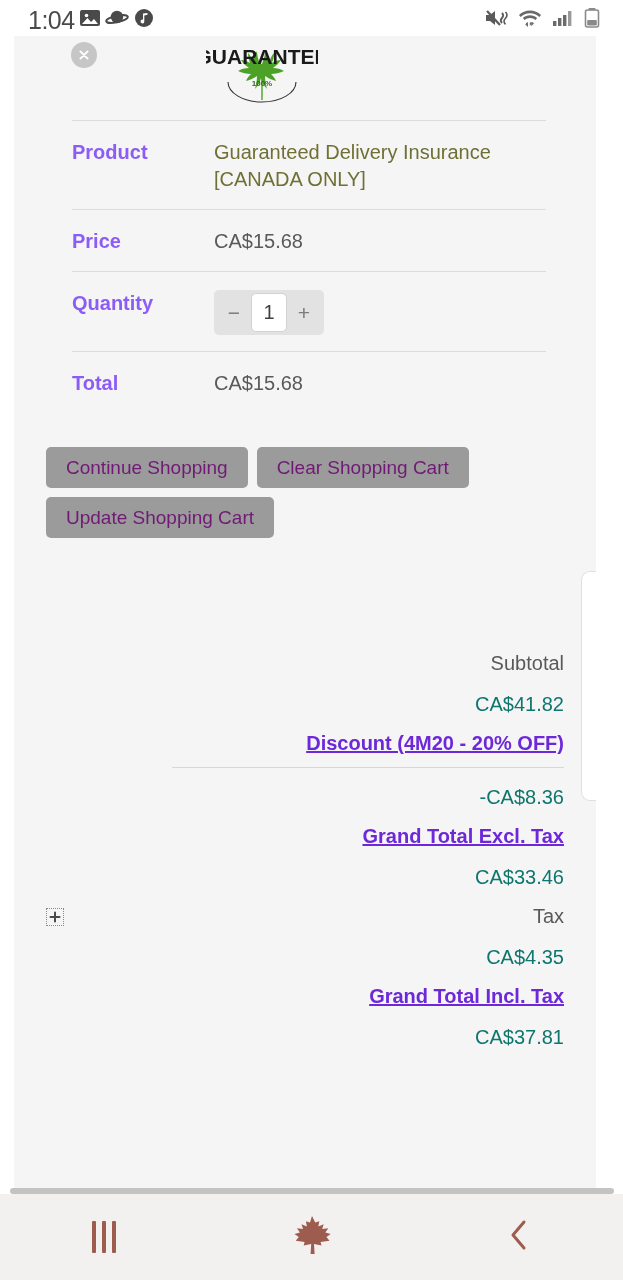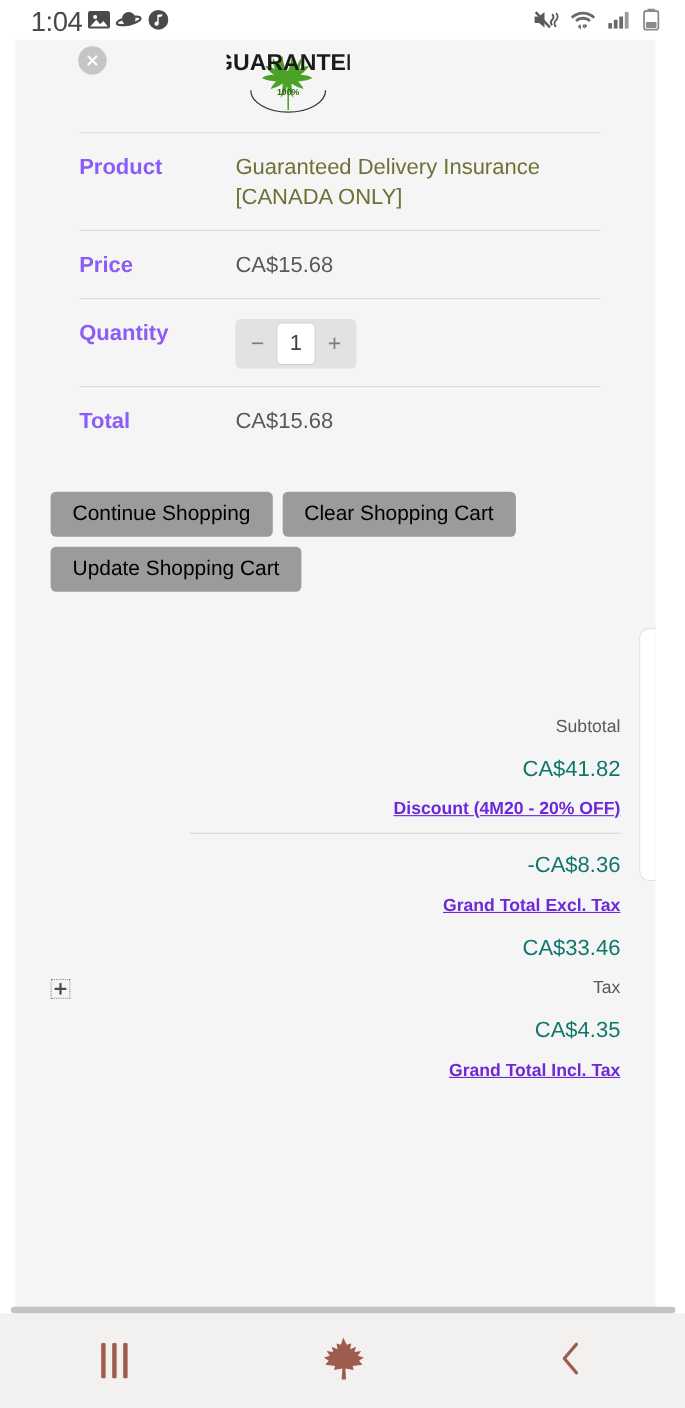--- a/index.html
+++ b/index.html
@@ -98,37 +98,37 @@
     font-family: "Liberation Sans", sans-serif;
   }
 
   
   .btn-area {
     position: absolute; top: 411px; left: 32px;
     width: 520px;
     display: flex; flex-wrap: wrap; gap: 9px;
   }
   .btn {
-    background: #9b9b9b; color: #000000;
+    background: #9b9b9b; color: #701a75;
     border: none; border-radius: 5px;
     padding: 0 20px; height: 41px;
     font-size: 19px; cursor: pointer;
     font-family: "Liberation Sans", sans-serif;
     display: flex; align-items: center; justify-content: center;
     white-space: nowrap;
   }
 
   
   .totals {
     position: absolute; top: 600px; left: 32px;
     width: 518px;
     text-align: right;
   }
   .tot-label {
-    font-size: 16px; color: #595959;
+    font-size: 20px; color: #595959;
     padding: 16px 0 0 0;
   }
   .tot-label.bold { font-weight: bold; color: #6d28d9; text-decoration: underline; }
   .tot-value {
     font-size: 20px; color: #0f766e;
     padding: 18px 0 0 0;
   }
   .discount-rule {
     border-bottom: 1px solid #d8d8d8;
     margin: 12px 0 0 126px;
@@ -309,20 +309,21 @@
         <span class="tax-expander">
           <svg width="12" height="12" viewBox="0 0 12 12">
             <path d="M6 1.5v9M1.5 6h9" stroke="#4a4a4a" stroke-width="2" stroke-linecap="round"></path>
           </svg>
         </span>
         <span class="tot-label" style="padding-top:0">Tax</span>
       </div>
       <div class="tot-value">CA$4.35</div>
 
       <div class="tot-label bold">Grand Total Incl. Tax</div>
+      <div class="tot-value">CA$37.81</div>
     </div>
 
     <div class="scrollbar"></div>
   </div>
 
   <div class="navbar-shadow"></div>
   <div class="navbar">
     <div class="nav-item">
       <span class="recents-bars">
         <i></i>

